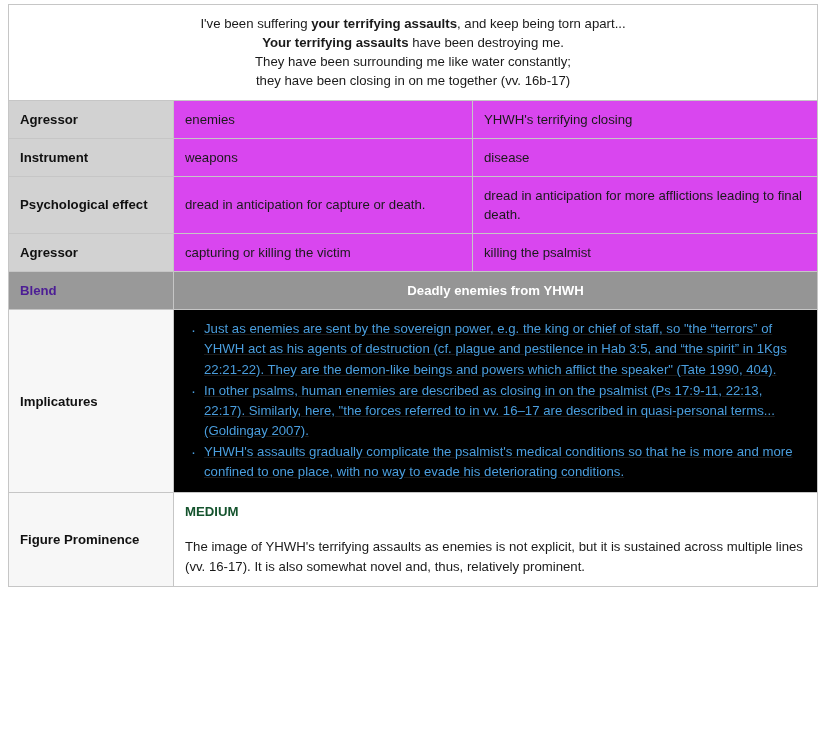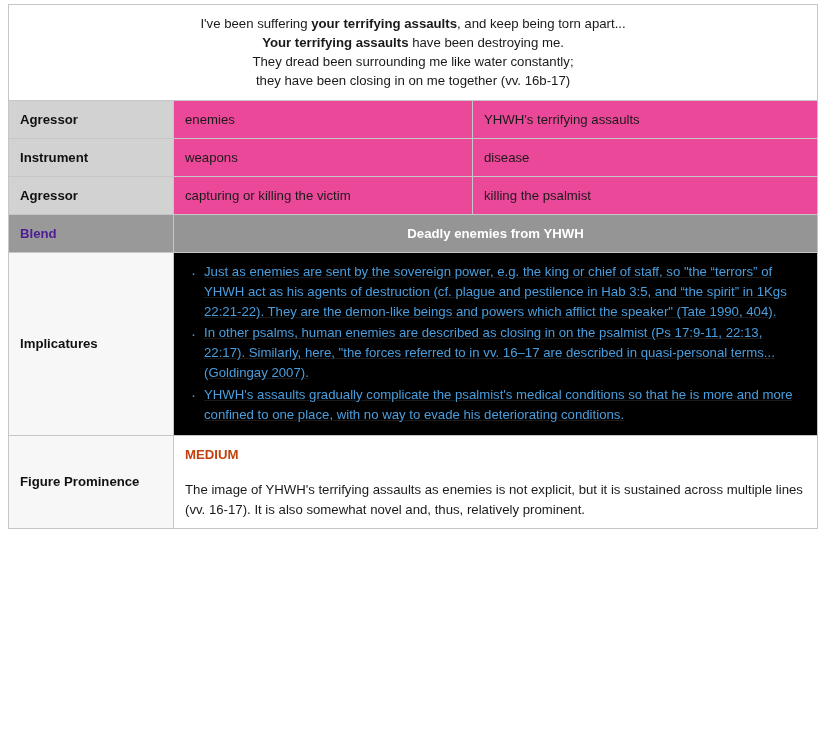--- a/index.html
+++ b/index.html
@@ -78,21 +78,21 @@
   td.rowlabel-light {
     background: #f7f7f7;
     font-weight: bold;
     font-size: 13.4px;
     color: #111111;
     text-align: left;
     margin-left: 38px;
   }
 
   td.cellval {
-    background: #ec4899;
+    background: #d946ef;
   }
 
   
   td.blend-label {
     background: #999999;
     color: #4c1d95;
     font-weight: bold;
     font-size: 13.2px;
   }
   td.blend-value {
@@ -133,21 +133,21 @@
   }
 
   
   td.prominence {
     background: #ffffff;
     padding: 10px 12px 12px 12px;
   }
   .prom-level {
     font-weight: bold;
     font-size: 13.2px;
-    color: #c2410c;
+    color: #14532d;
     display: block;
     margin-bottom: 1px;
   }
   .prom-text {
     font-size: 13.2px;
     line-height: 1.5;
     color: #1a1a1a;
     display: block;
     margin-top: 16px;
   }
@@ -161,39 +161,44 @@
       <col class="c-label">
       <col class="c-in1">
       <col class="c-in2">
     </colgroup>
     <tbody>
 
       <tr>
         <td class="poem" colspan="3">
           <span class="line">I've been suffering <b>your terrifying assaults</b>, and keep being torn apart...</span>
           <span class="line"><b>Your terrifying assaults</b> have been destroying me.</span>
-          <span class="line">They dread been surrounding me like water constantly;</span>
+          <span class="line">They have been surrounding me like water constantly;</span>
           <span class="line">they have been closing in on me together (vv. 16b-17)</span>
         </td>
       </tr>
 
 
       <tr>
         <td class="rowlabel">Agressor</td>
         <td class="cellval">enemies</td>
-        <td class="cellval">YHWH's terrifying assaults</td>
+        <td class="cellval">YHWH's terrifying closing</td>
       </tr>
 
       <tr>
         <td class="rowlabel">Instrument</td>
         <td class="cellval">weapons</td>
         <td class="cellval">disease</td>
       </tr>
 
 
+      <tr>
+        <td class="rowlabel">Psychological effect</td>
+        <td class="cellval">dread in anticipation for capture or death.</td>
+        <td class="cellval">dread in anticipation for more afflictions leading to final death.</td>
+      </tr>
 
       <tr>
         <td class="rowlabel">Agressor</td>
         <td class="cellval">capturing or killing the victim</td>
         <td class="cellval">killing the psalmist</td>
       </tr>
 
       <tr>
         <td class="blend-label">Blend</td>
         <td class="blend-value" colspan="2">Deadly enemies from YHWH</td>

